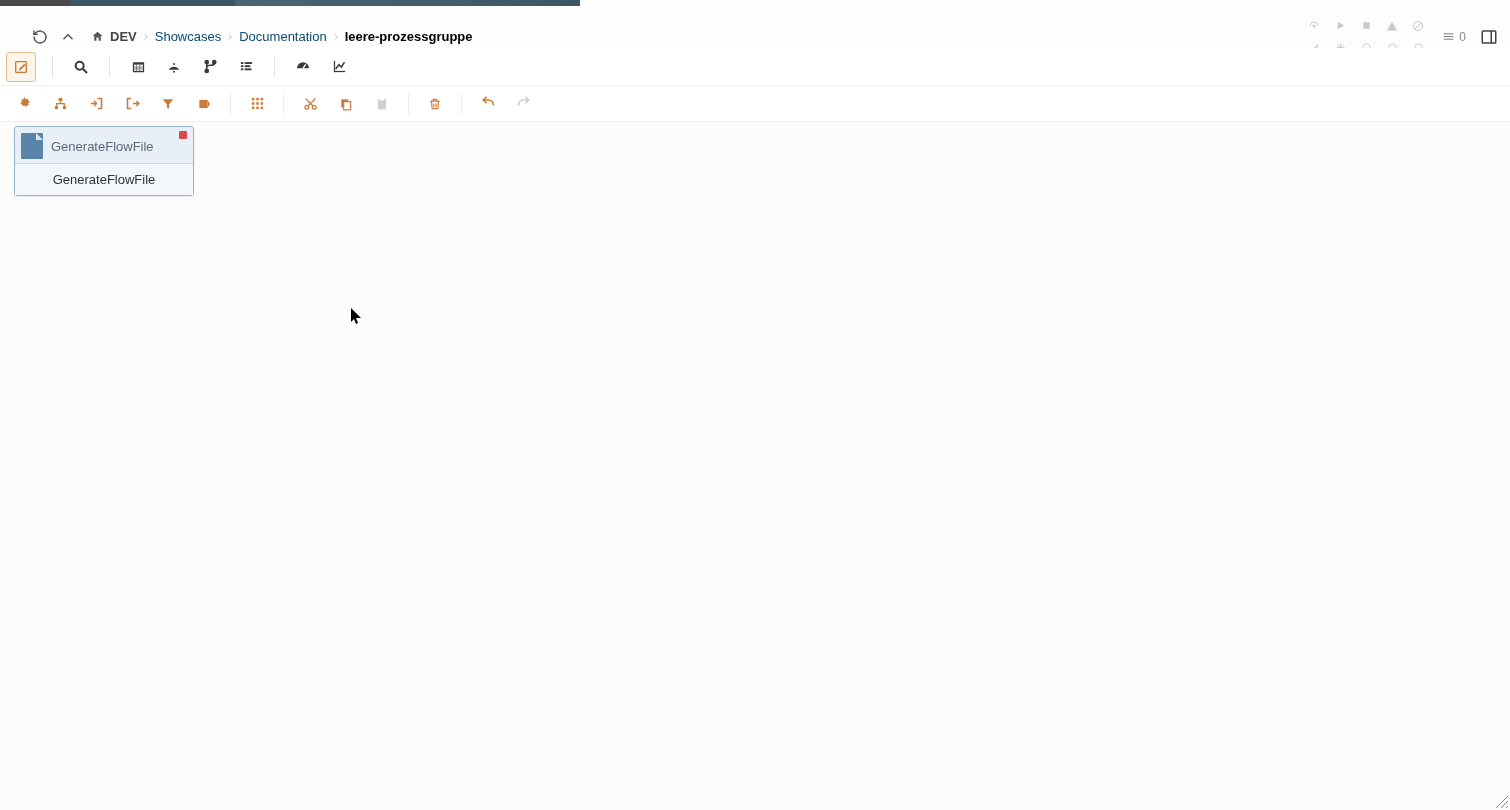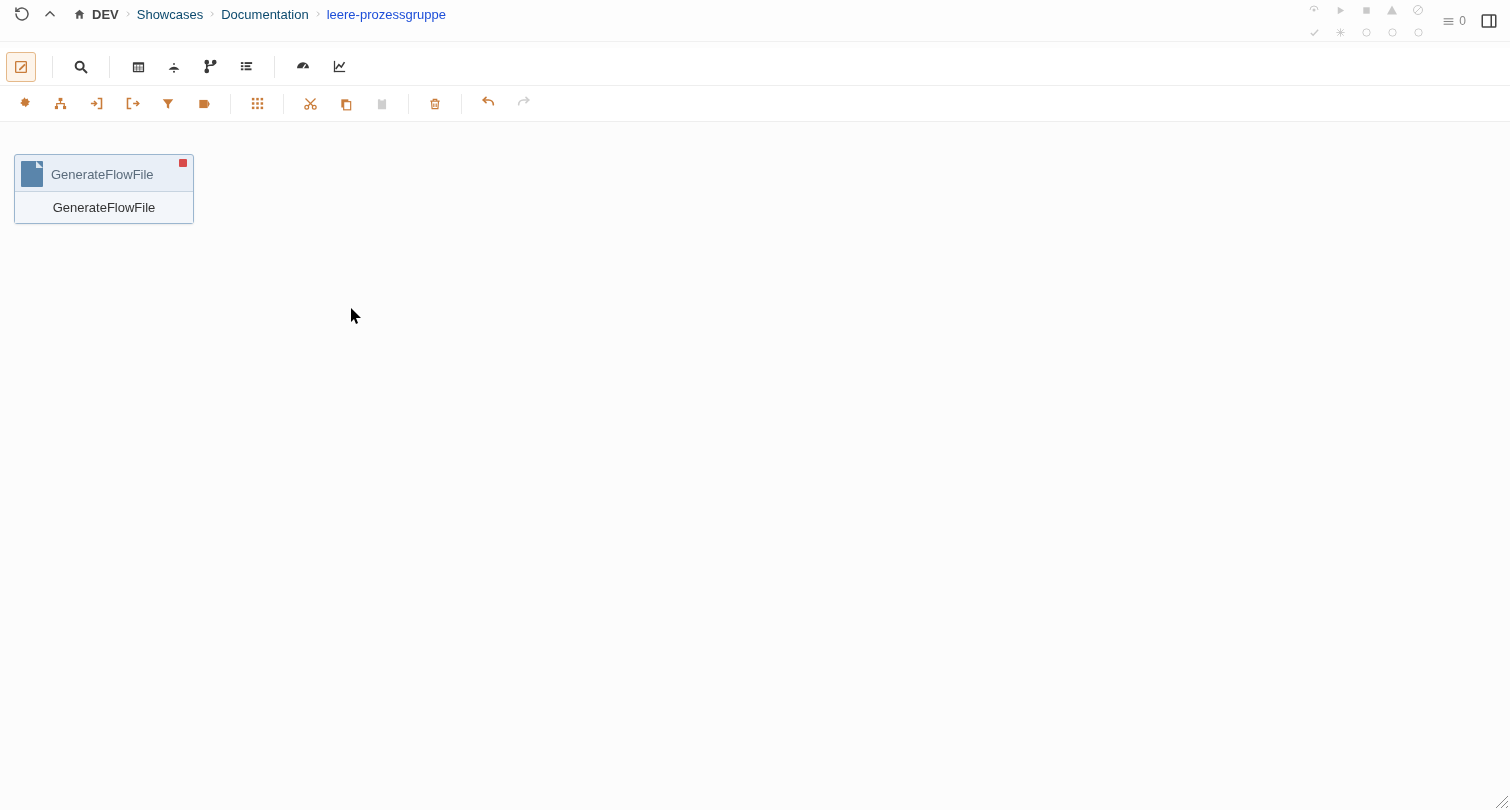--- a/index.html
+++ b/index.html
@@ -12,35 +12,35 @@
     background: linear-gradient(90deg, #2a2a2a 0 70px, #1b3a4b 70px 235px, #1b3a4b 235px 580px);
     opacity: 0.85;
   }
   .chrome-strip::after{
     content:""; position:absolute; top:0; left:235px; width:345px; height:6px;
     background: linear-gradient(90deg,#2b4a5c, rgba(43,74,92,0));
   }
 
   
   .topbar {
-    position: absolute; top: 0; left: 0; right: 0; height: 42px;
-    display: flex; align-items: flex-start; padding-left: 8px; padding-right: 8px;
+    position: absolute; top: 16px; left: 0; right: 0; height: 42px;
+    display: flex; align-items: center; padding-left: 26px; padding-right: 8px;
     background: #fdfdfd;
     border-bottom: 1px solid #f0f0f0;
     font-size: 13px; color: #666;
   }
   .topbar .icon-btn {
     width: 28px; height: 28px; display: flex; align-items: center; justify-content: center;
     cursor: pointer; color: #555;
   }
   .breadcrumbs { display: flex; align-items: center; gap: 4px; margin-left: 6px; }
   .bc-sep { color: #bbb; width:10px; display:inline-flex; justify-content:center; }
   .bc-item { color: #0c4a6e; cursor: pointer; }
   .bc-item.bold { font-weight: 600; color: #444; }
-  .bc-item.active { font-weight: 400; color: #1d4ed8; }
+  .bc-item.active { font-weight: 700; color: #000000; }
 
   .topbar-right {
     margin-left: auto; display: flex; align-items: center; gap: 4px;
   }
   .tr-icon { width:20px; height:20px; display:flex; align-items:center; justify-content:center; color:#c9c9c9; }
   .tr-row { display:flex; flex-direction:column; gap:2px; align-items:flex-end; }
   .tr-inline { display:flex; gap:6px; }
   .badge-zero { display:flex; align-items:center; gap:4px; color:#888; font-size:12px; margin-left:10px; margin-right:6px;}
   .panel-toggle { width:26px; height:26px; display:flex; align-items:center; justify-content:center; color:#444; cursor:pointer; border-radius:3px;}
 
@@ -72,21 +72,21 @@
   }
   .tb2-btn.disabled { color:#cfcfcf; cursor:default; }
   .tb2-sep { width:1px; height:20px; background:#eaeaea; margin:0 8px; }
 
   
   .canvas {
     position:absolute; top:122px; left:0; right:0; bottom:0;
     background:#fcfcfc;
   }
   .processor {
-    position:absolute; top:32px; left:14px; width:180px;
+    position:absolute; top:4px; left:14px; width:180px;
     border:1px solid #9bb6cf; background:#e9eff7; border-radius:3px;
     box-shadow:0 1px 2px rgba(0,0,0,0.08);
     font-size:13px;
   }
   .processor .p-header{
     display:flex; align-items:center; gap:8px; padding:6px 8px 4px 6px;
     color:#5a6b7b; position:relative;
   }
   .p-doc-icon{ width:22px; height:26px; background:#5a85ab; position:relative; border-radius:1px;}
   .p-doc-icon::before{ content:""; position:absolute; top:0; right:0; width:7px; height:7px; background:#dbe6ef; clip-path: polygon(0 0, 100% 100%, 0 100%);}

